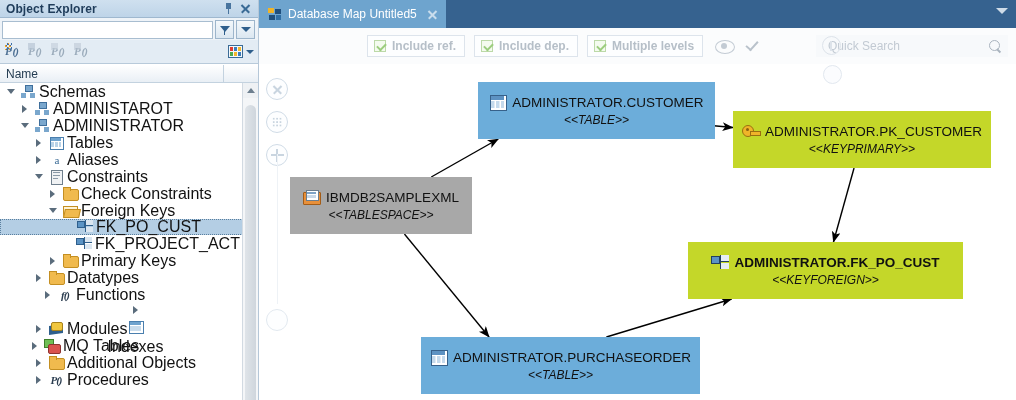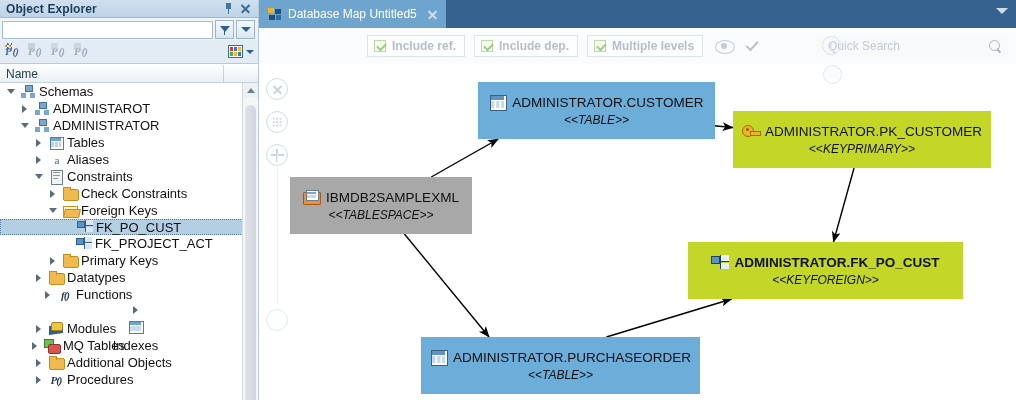--- a/index.html
+++ b/index.html
@@ -110,21 +110,21 @@
     height:100%; display:flex; align-items:center;
   }
   .oe-colhdr .cell.name { width:224px; border-right:1px solid #c3d2df; }
 
   .oe-tree {
     position:absolute; left:0; top:83px; width:243px; bottom:0;
     background:#ffffff; overflow:hidden;
   }
   .tnode {
     height:17px; display:flex; align-items:center; gap:3px;
-    white-space:nowrap; font-size:13px; color:#111;
+    white-space:nowrap; font-size:16px; color:#111;
     padding-right:4px;
   }
   .tnode.sel {
     background:#b4cee4;
     border:1px dotted #5a7f9e;
     height:16px;
     margin-left:0;
   }
   .tw { width:13px; height:13px; flex:0 0 13px; display:flex;align-items:center;justify-content:center; }
   .tw .arr-r { width:0;height:0;border-top:4px solid transparent;border-bottom:4px solid transparent;border-left:5px solid #5a6c7c;}

